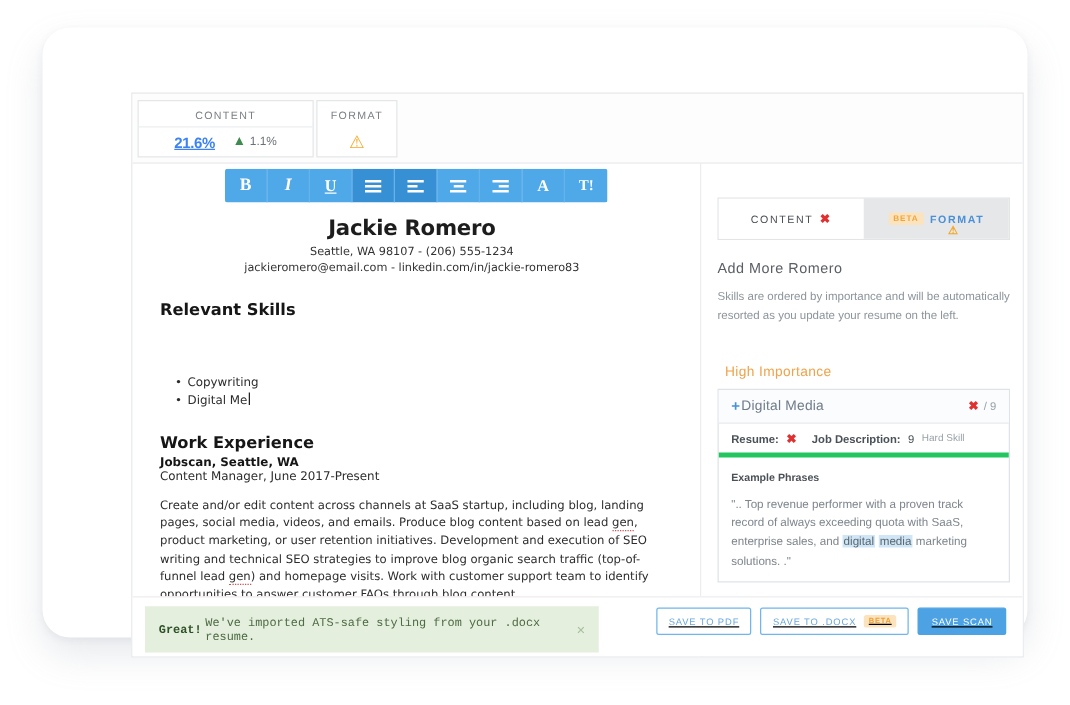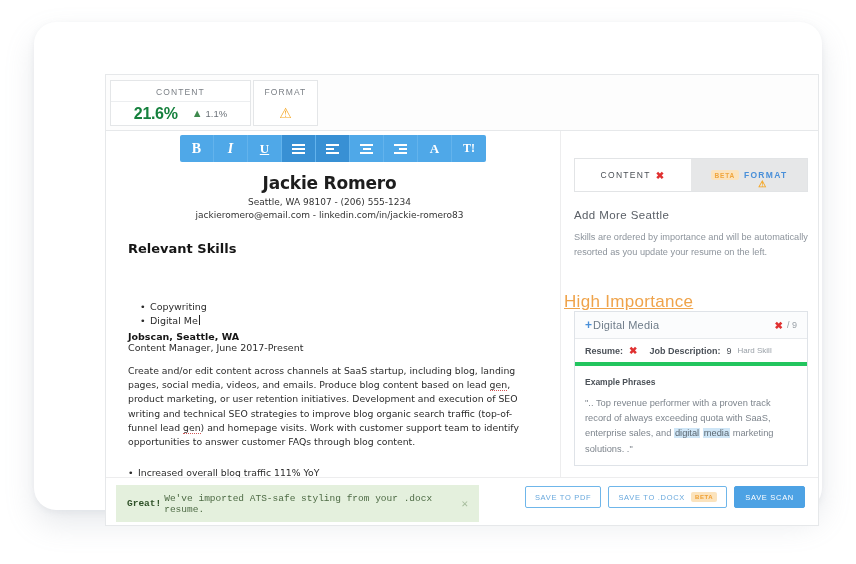--- a/index.html
+++ b/index.html
@@ -69,24 +69,25 @@
   }
   #metric-content .metric-label { border-bottom: 1px solid #eceef0; }
   .metric-value-row {
     flex: 1;
     display: flex;
     align-items: center;
     justify-content: center;
     gap: 14px;
   }
   .metric-score {
-    font-size: 16px;
-    font-weight: bold;
-    color: #15803d;
+    font-size: 12px;
+    font-weight: bold;
+    color: #3b82f6;
     letter-spacing: -0.3px;
+    text-decoration: underline;
   }
   .metric-delta {
     font-size: 9.5px;
     color: #6b7178;
     display: flex;
     align-items: center;
     gap: 3px;
   }
   .delta-arrow {
     color: #3f8a4e;
@@ -280,25 +281,24 @@
     letter-spacing: 0.4px;
     margin-bottom: 9px;
   }
   #add-skills-desc {
     font-size: 9.2px;
     color: #8d949c;
     line-height: 1.62;
   }
   #importance-label {
     position: absolute;
-    left: 2px; top: 161px;
-    font-size: 17px;
+    left: 18px; top: 161px;
+    font-size: 11px;
     color: #efa34a;
     letter-spacing: 0.3px;
-    text-decoration: underline;
   }
 
   
   #skill-card {
     position: absolute;
     left: 12px; top: 180px;
     width: 234px;
     border: 1px solid #dfe3e8;
     background: #ffffff;
   }
@@ -388,20 +388,21 @@
     color: #a7bd9d;
     font-size: 11px;
     cursor: pointer;
   }
   #save-actions {
     position: absolute;
     right: 13px; top: 8px;
     display: flex;
     gap: 7px;
     align-items: flex-start;
+    text-decoration: underline;
   }
   .btn-outline {
     border: 1px solid #6fb6ea;
     color: #6aa9dd;
     background: #ffffff;
     height: 22px;
     padding: 0 9px;
     font-size: 7.5px;
     letter-spacing: 0.7px;
     display: flex;
@@ -500,20 +501,21 @@
         <div id="resume-name">Jackie Romero</div>
         <div class="resume-contact">Seattle, WA 98107 - (206) 555-1234</div>
         <div class="resume-contact">jackieromero@email.com - linkedin.com/in/jackie-romero83</div>
 
         <div class="resume-h2">Relevant Skills</div>
         <ul class="resume-ul">
           <li>Copywriting</li>
           <li><span>Digital Me</span><span class="caret"></span></li>
         </ul>
 
+        <div class="resume-h2">Work Experience</div>
         <div class="job-title">Jobscan, Seattle, WA</div>
         <div class="job-sub">Content Manager, June 2017-Present</div>
         <div class="job-para"><span>Create and/or edit content across channels at SaaS startup, including blog, landing pages, social media, videos, and emails. Produce blog content based on lead </span><span class="spell">gen</span><span>, product marketing, or user retention initiatives. Development and execution of SEO writing and technical SEO strategies to improve blog organic search traffic (top-of-funnel lead </span><span class="spell">gen</span><span>) and homepage visits. Work with customer support team to identify opportunities to answer customer FAQs through blog content.</span></div>
         <div class="job-bullet-cut">Increased overall blog traffic 111% YoY</div>
       </div>
     </div>
 
     <div id="skills-pane">
 
       <div id="panel-tabs">
@@ -522,21 +524,21 @@
           <span class="tab-x">✖</span>
         </div>
         <div class="ptab inactive">
           <span class="beta-chip">BETA</span>
           <span>FORMAT</span>
           <span class="tab-warn">⚠</span>
         </div>
       </div>
 
       <div id="skills-head">
-        <div id="add-skills-title">Add More Seattle</div>
+        <div id="add-skills-title">Add More Romero</div>
         <div id="add-skills-desc">Skills are ordered by importance and will be automatically resorted as you update your resume on the left.</div>
       </div>
 
       <div id="importance-label">High Importance</div>
 
       <div id="skill-card">
         <div id="skill-card-head">
           <span id="skill-plus">+</span>
           <span id="skill-name">Digital Media</span>
           <span class="skill-count">

